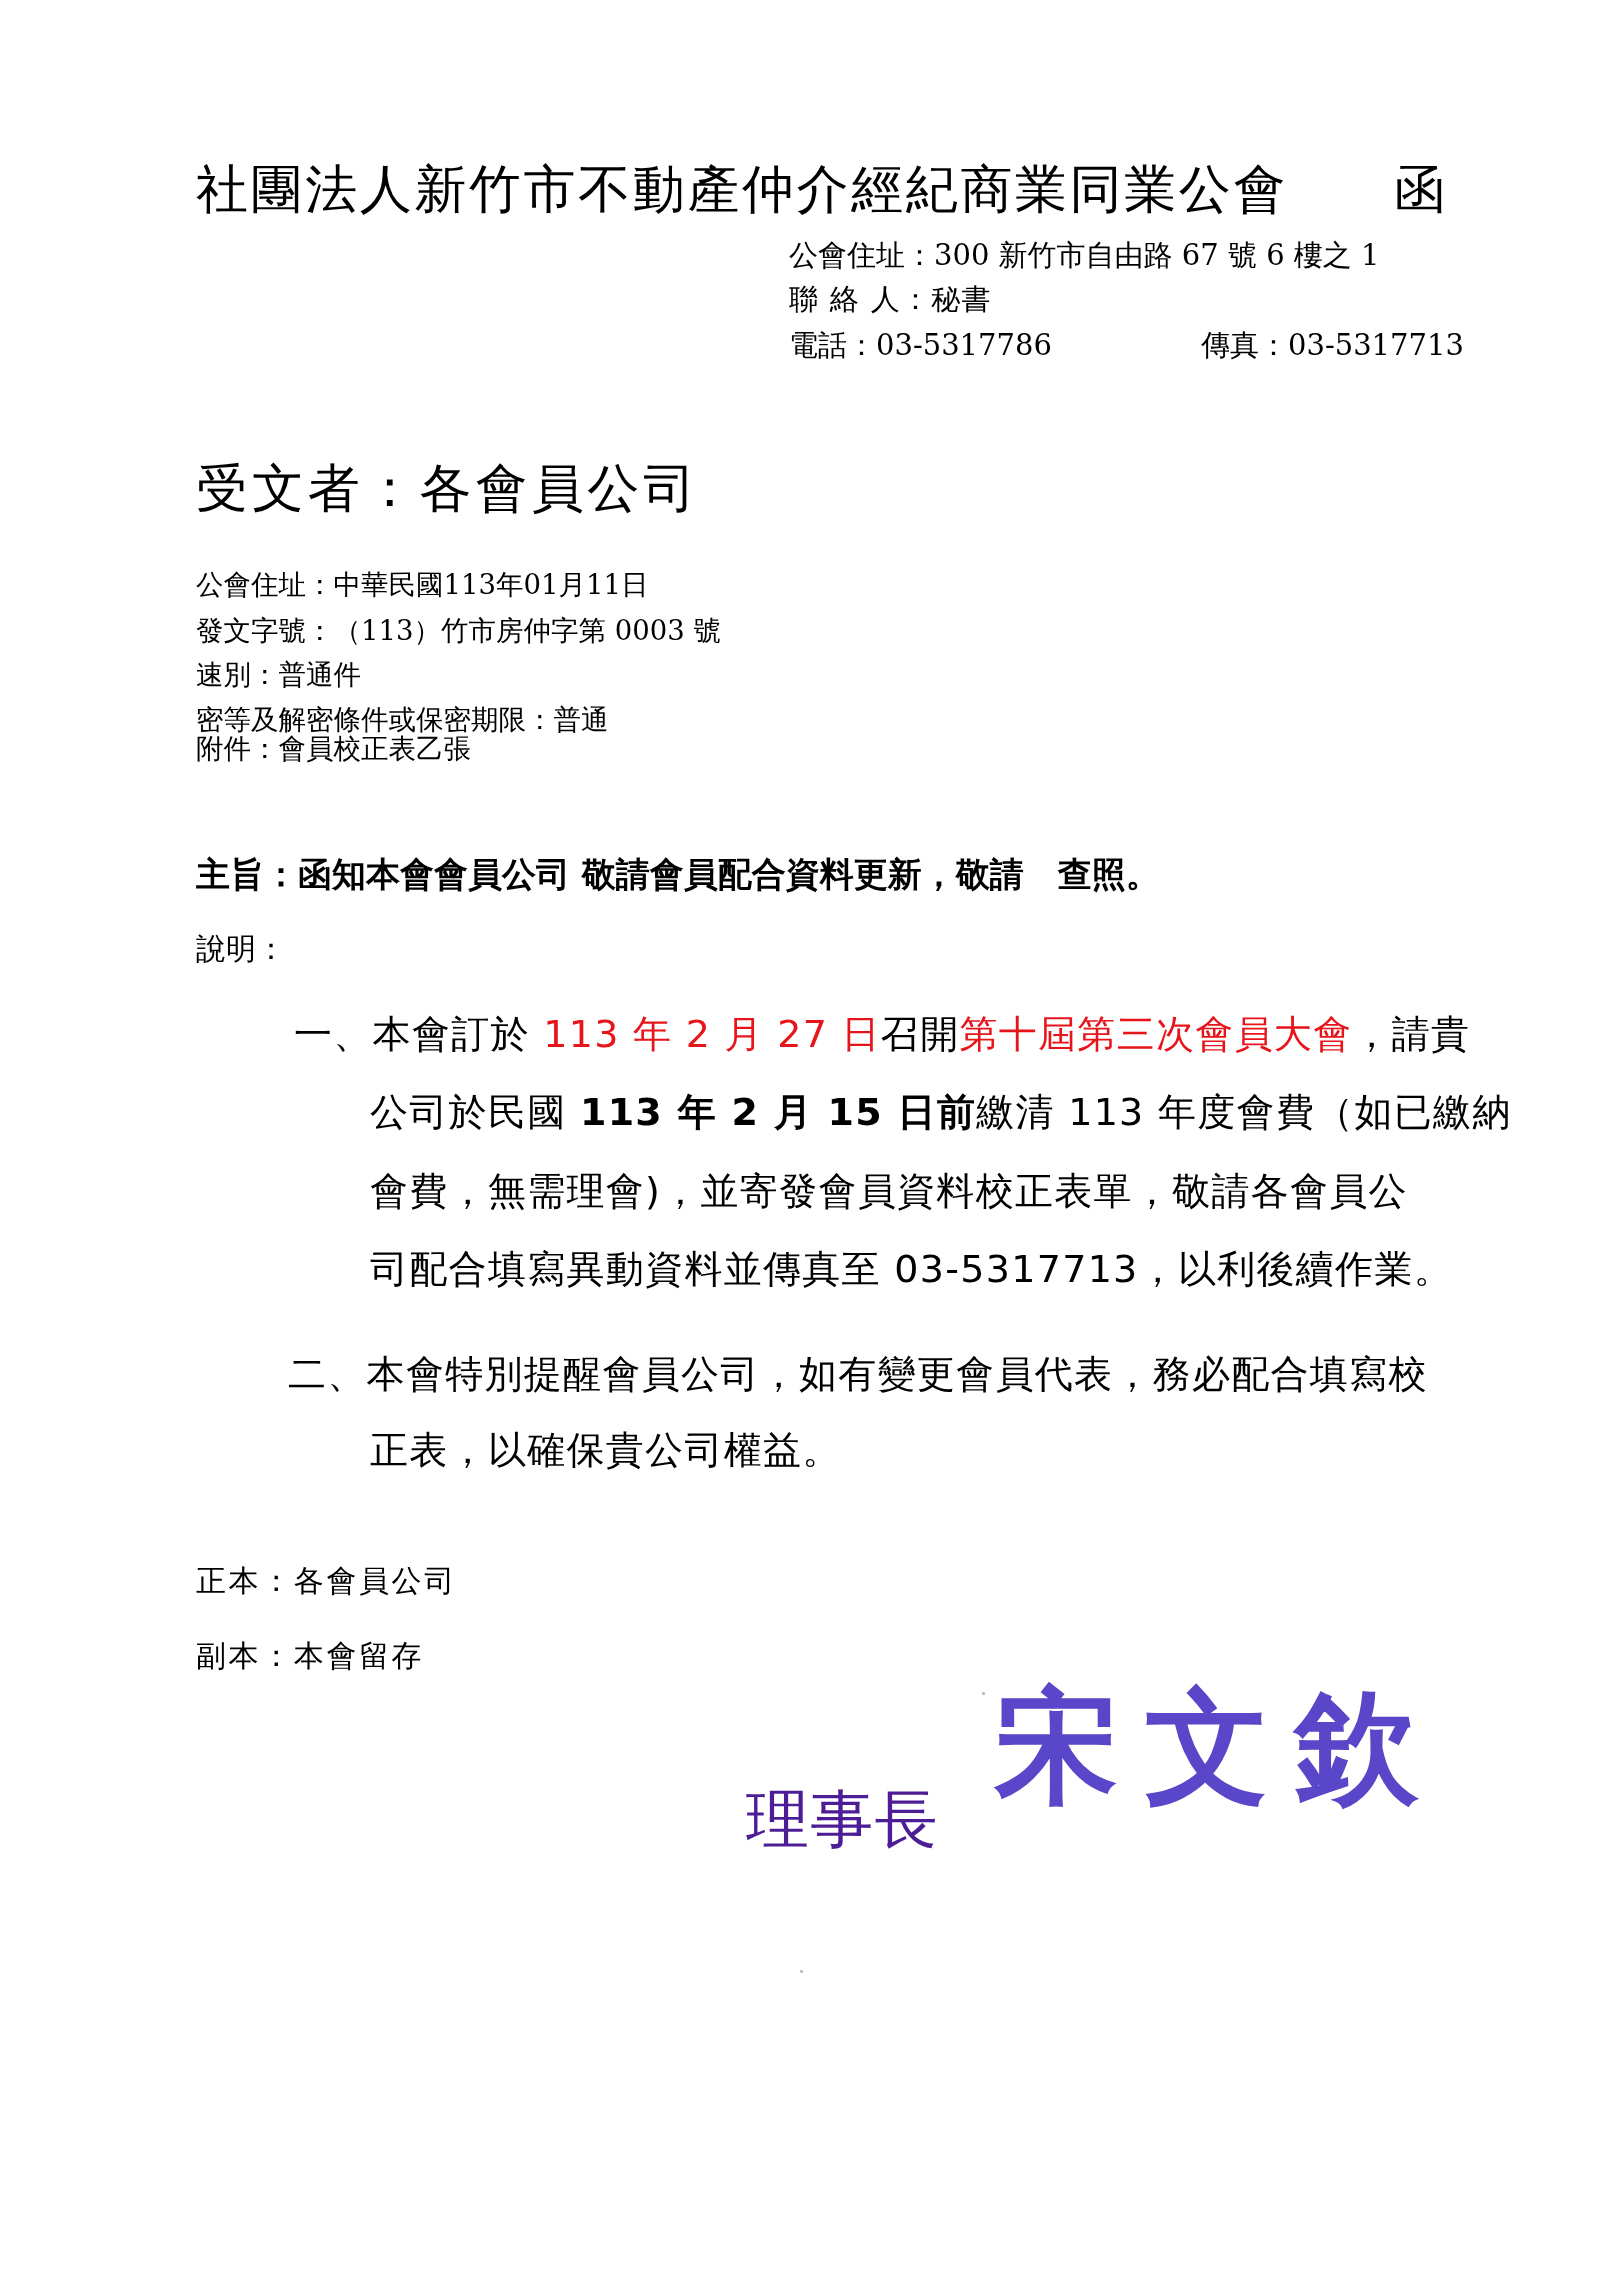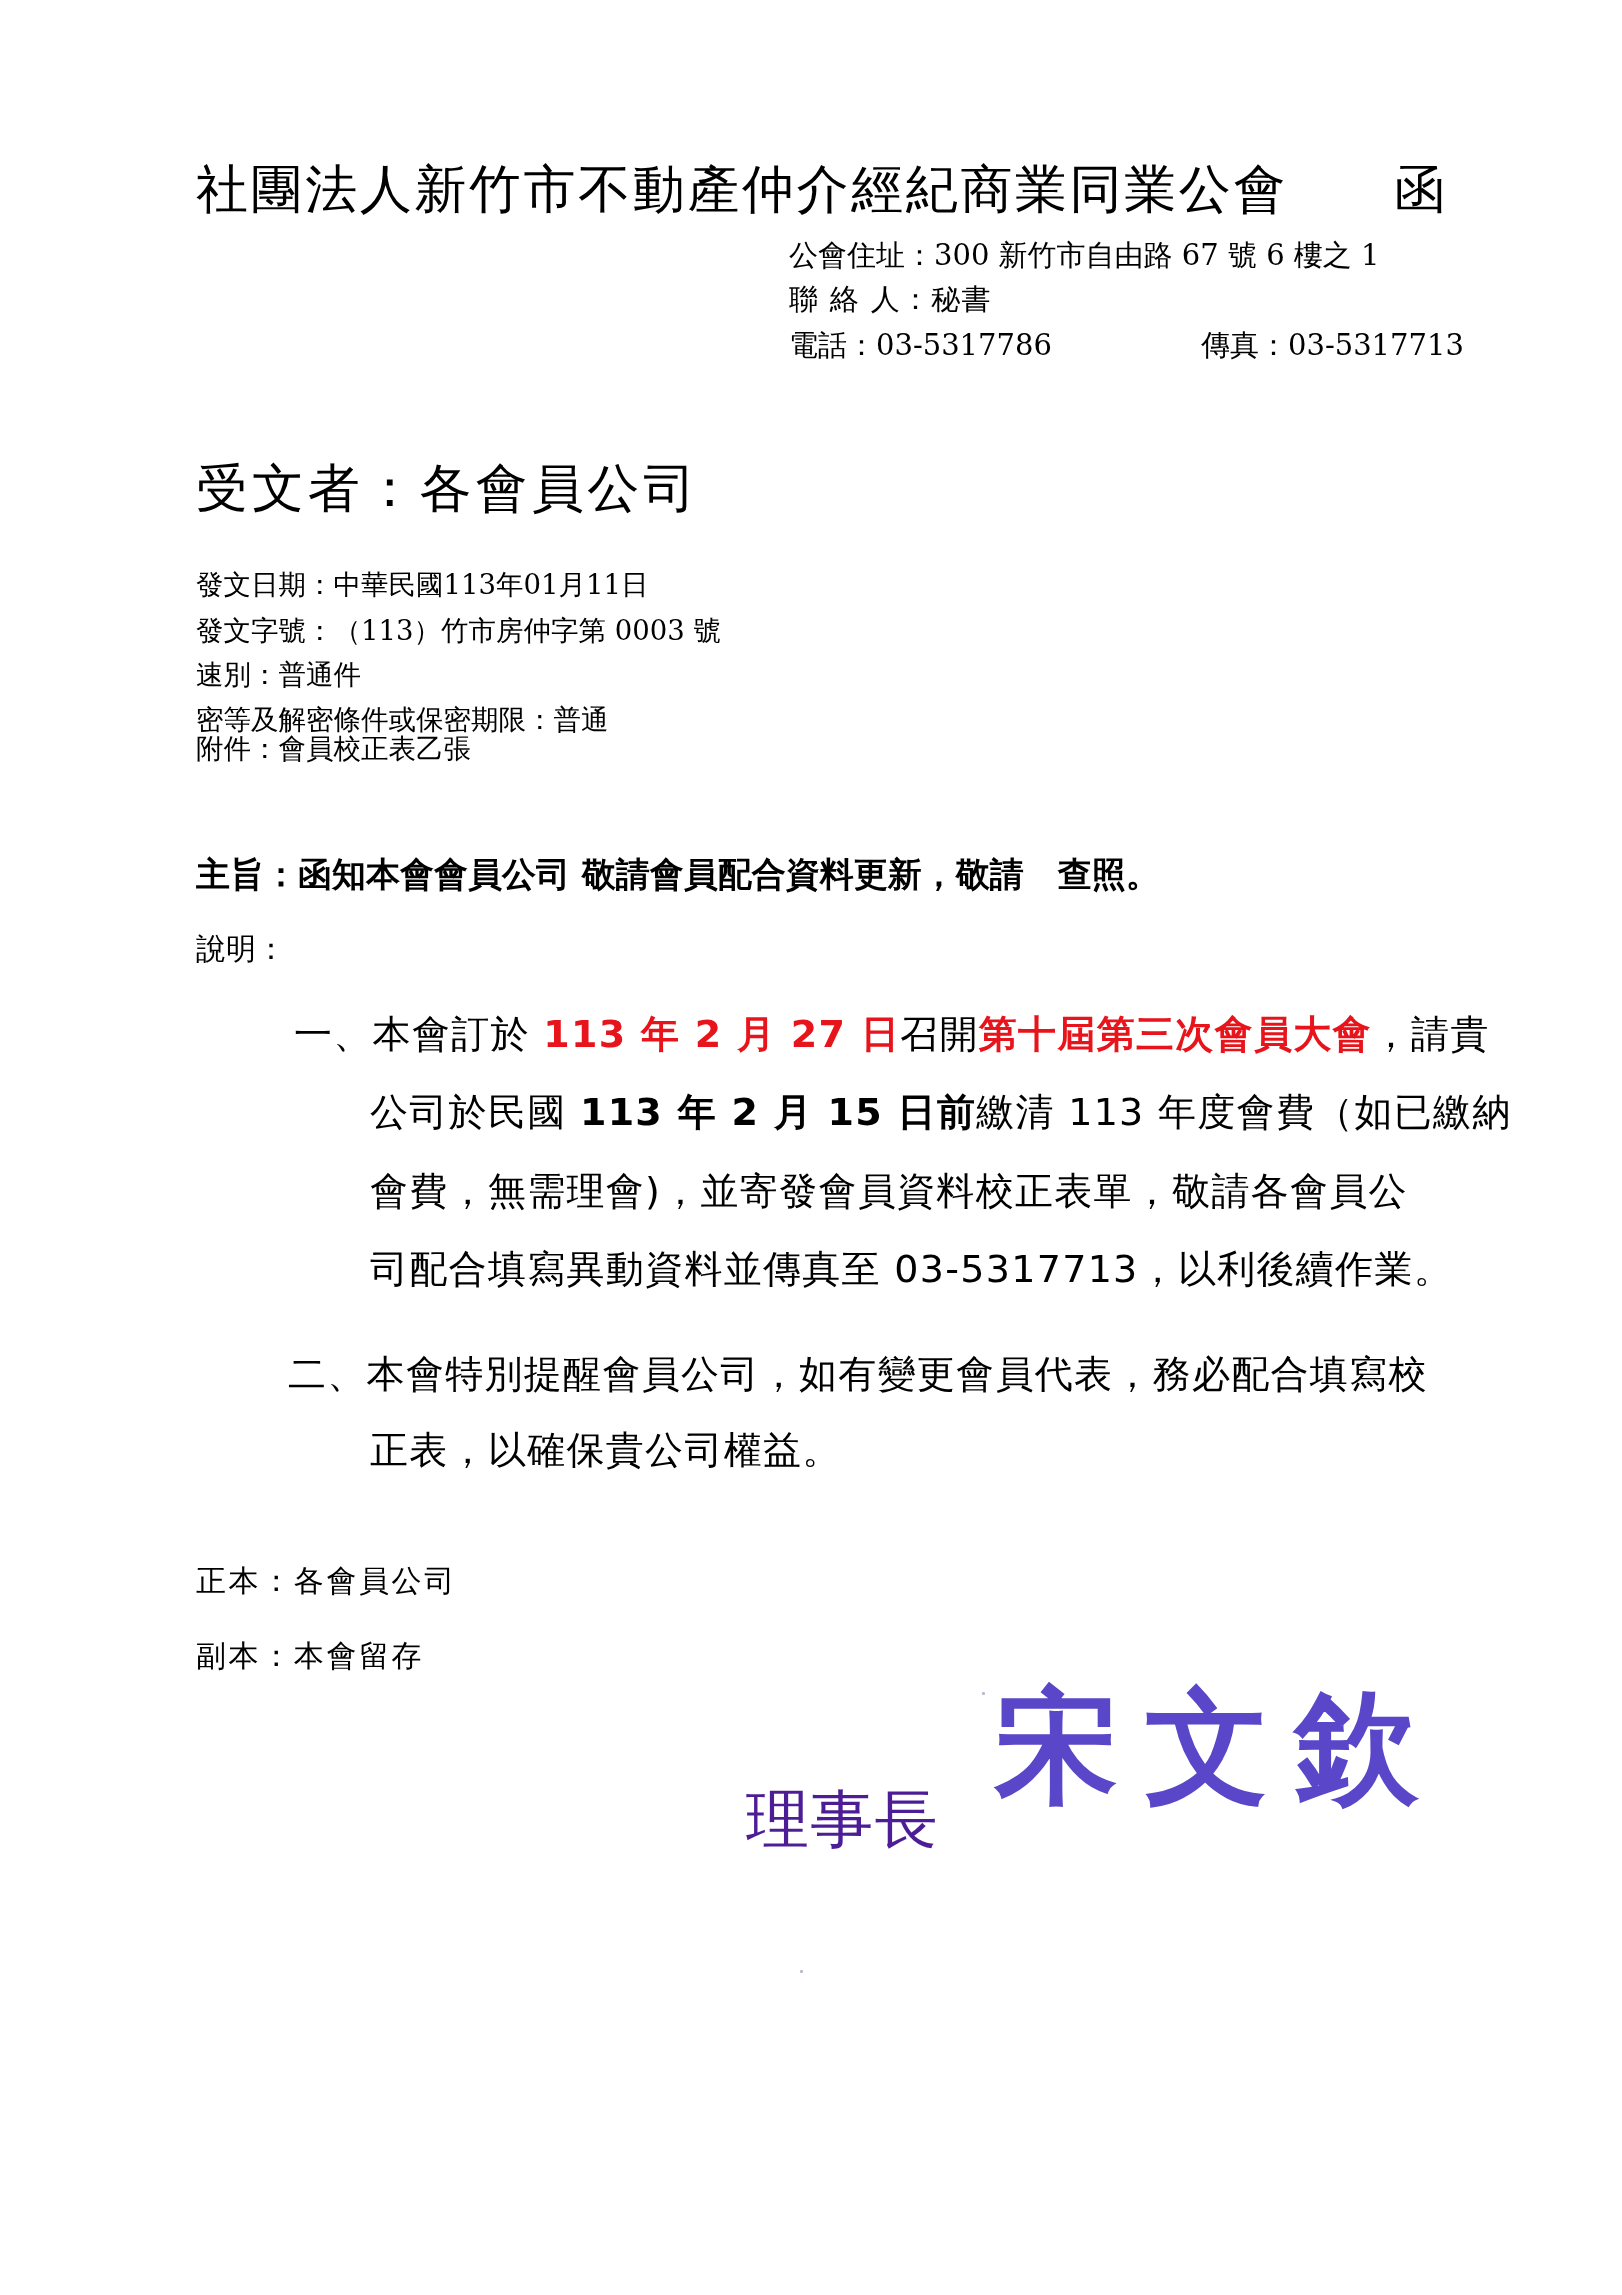--- a/index.html
+++ b/index.html
@@ -35,21 +35,21 @@
   .explain { left: 196px; top: 929px; font-size: 30px; line-height: 39px; }
 
   
   .para { font-size: 38px; line-height: 52px; font-family: "DejaVu Sans", "Liberation Sans", sans-serif; letter-spacing: 1.3px; }
   .p1l1 { left: 294px; top: 1008px; }
   .p1l2 { left: 370px; top: 1086px; }
   .p1l3 { left: 370px; top: 1165px; }
   .p1l4 { left: 370px; top: 1243px; }
   .p2l1 { left: 288px; top: 1348px; }
   .p2l2 { left: 370px; top: 1427px; font-family: Liberation Mono, monospace; }
-  .red { color: #e8141b; font-weight: bold; }
+  .red { color: #e8141b; font-weight: normal; }
   .bold { font-weight: bold; }
 
   
   .cc { left: 196px; font-size: 30px; line-height: 39px; letter-spacing: 2.6px; }
   .cc.c1 { top: 1561px; }
   .cc.c2 { top: 1636px; }
 
   
   .stamp-title { left: 746px; top: 1780px; font-size: 63px; line-height: 79px; color: #4c1d95; font-weight: normal; letter-spacing: 1.3px; font-family: "DejaVu Serif", serif; }
   .stamp-name { left: 995px; top: 1675px; font-size: 124px; line-height: 144px; color: #5a46c8; font-weight: bold; letter-spacing: 26px; font-family: "DejaVu Serif", serif; }
@@ -63,21 +63,21 @@
   <div class="abs org-title">社團法人新竹市不動產仲介經紀商業同業公會</div>
   <div class="abs doc-type">函</div>
 
   <div class="abs contact l1">公會住址：300 新竹市自由路 67 號 6 樓之 1</div>
   <div class="abs contact l2">聯 絡 人：秘書</div>
   <div class="abs contact l3">電話：03-5317786</div>
   <div class="abs fax">傳真：03-5317713</div>
 
   <div class="abs recipient">受文者：各會員公司</div>
 
-  <div class="abs meta m1">發文日期：中華民國113年01月11日</div>
+  <div class="abs meta m1">公會住址：中華民國113年01月11日</div>
   <div class="abs meta m2">發文字號：（113）竹市房仲字第 0003 號</div>
   <div class="abs meta m3">速別：普通件</div>
   <div class="abs meta m4">密等及解密條件或保密期限：普通</div>
   <div class="abs meta m5">附件：會員校正表乙張</div>
 
   <div class="abs subject">主旨：函知本會會員公司 敬請會員配合資料更新，敬請　查照。</div>
   <div class="abs explain">說明：</div>
 
   <div class="abs para p1l1">
     <span>一、本會訂於 </span><span class="red">113 年 2 月 27 日</span><span>召開</span><span class="red">第十屆第三次會員大會</span><span>，請貴</span>

